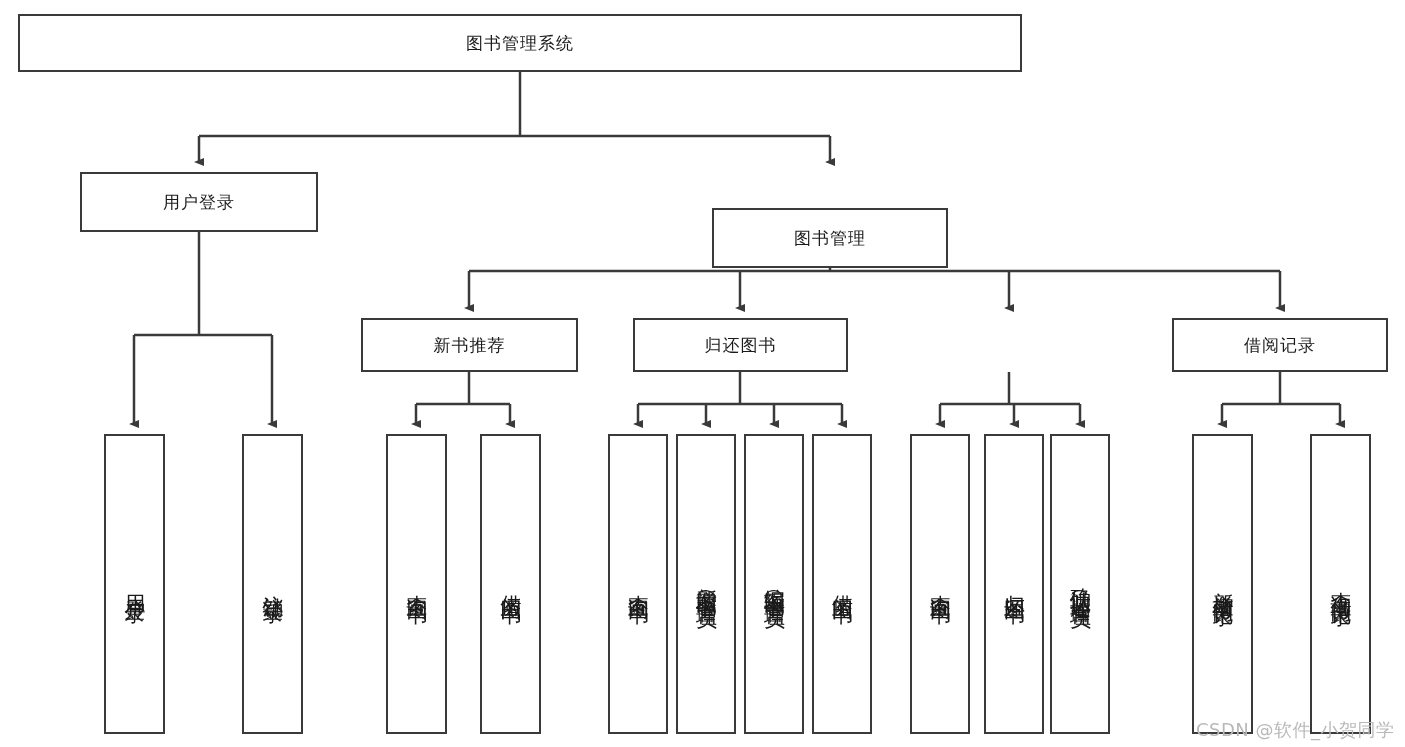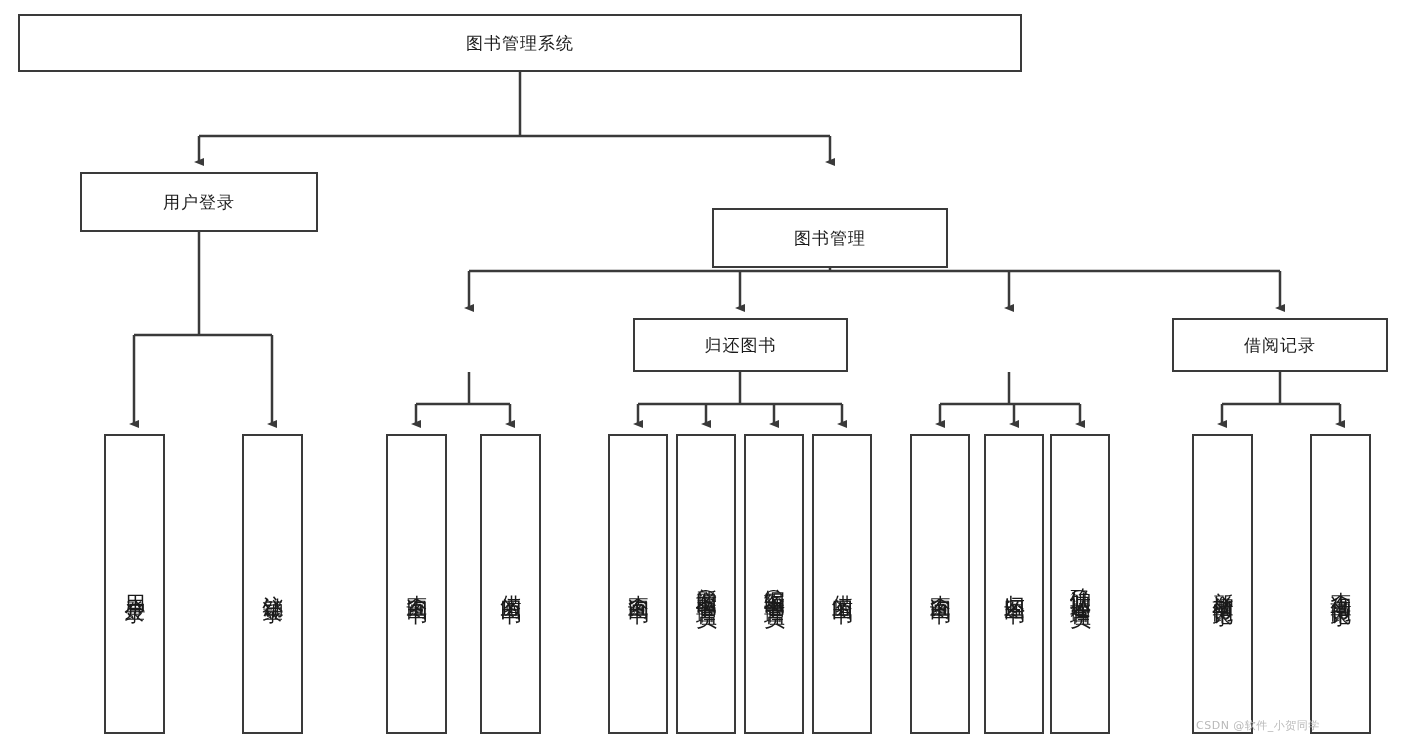--- a/index.html
+++ b/index.html
@@ -47,21 +47,21 @@
     padding-bottom: 6px;
     line-height: 1;
   }
   .node.vertical .vlabel {
     writing-mode: vertical-rl;
     text-orientation: upright;
     white-space: nowrap;
   }
   .watermark {
     position: absolute;
-    font-size: 11px;
+    font-size: 18px;
     color: #b9b9b9;
     white-space: nowrap;
     letter-spacing: 0.5px;
   }
 </style>
 </head>
 <body>
 
 <div id="canvas" style="background: rgb(255, 255, 255);">
 
@@ -119,20 +119,23 @@
     <span>图书管理系统</span>
   </div>
 
   <div class="node horizontal" style="left: 80px; top: 172px; width: 238px; height: 60px;">
     <span>用户登录</span>
   </div>
   <div class="node horizontal" style="left: 712px; top: 172px; width: 236px; height: 60px; margin-top: 36px;">
     <span>图书管理</span>
   </div>
 
+  <div class="node horizontal" style="left: 361px; top: 318px; width: 217px; height: 54px;">
+    <span>新书推荐</span>
+  </div>
   <div class="node horizontal" style="left: 633px; top: 318px; width: 215px; height: 54px;">
     <span>归还图书</span>
   </div>
   <div class="node horizontal" style="left: 1172px; top: 318px; width: 216px; height: 54px;">
     <span>借阅记录</span>
   </div>
 
   <div class="node vertical" style="left: 104px; top: 434px; width: 61px; height: 300px;">
     <span class="vlabel">用户登录</span>
   </div>

